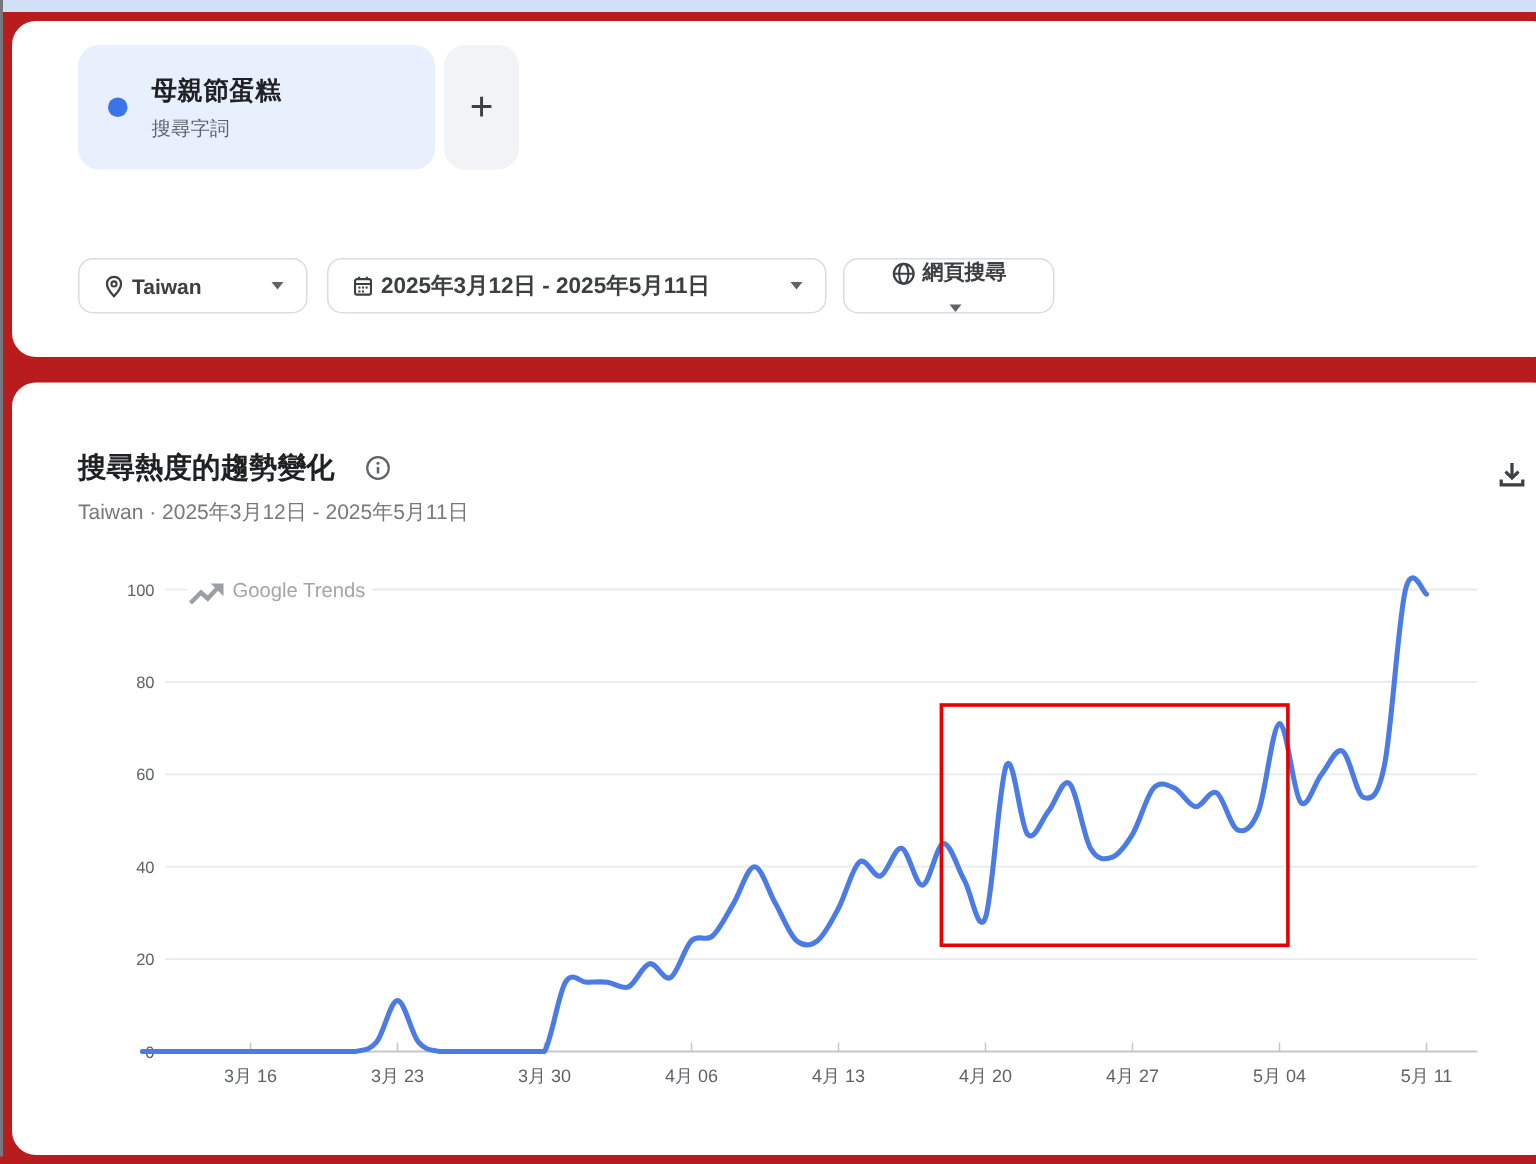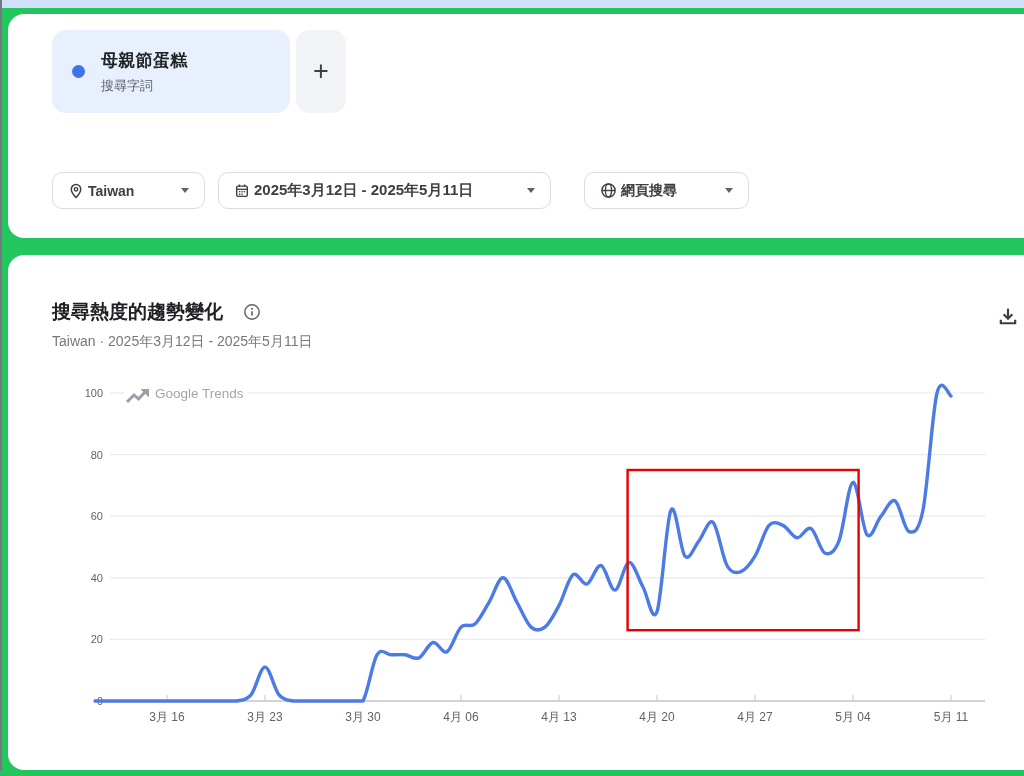--- a/index.html
+++ b/index.html
@@ -1,16 +1,16 @@
 <!DOCTYPE html>
 <html><head>
 <meta charset="utf-8">
 <style>
   html,body{margin:0;padding:0;}
-  .page{position:relative;width:1024px;height:776px;background:#22c55e;overflow:hidden;
+  .page{position:relative;width:1024px;height:776px;background:#b91c1c;overflow:hidden;
         font-family:"Liberation Sans","DejaVu Sans",sans-serif;}
   .top-strip{position:absolute;left:0;top:0;width:1024px;height:8px;background:#cfe0f7;}
   .left-edge{position:absolute;left:0;top:0;width:2px;height:771px;background:#75797e;z-index:6;}
   .card{position:absolute;left:8px;background:#fff;border-radius:16px;}
   .card-terms{top:14px;width:1030px;height:224px;}
   .card-chart{top:255px;width:1030px;height:515px;}
 
   .term-chip{position:absolute;left:44px;top:16px;width:238px;height:83px;background:#e8f0fe;
              border-radius:14px;display:flex;align-items:center;padding-left:20px;
              box-sizing:border-box;cursor:pointer;}
@@ -22,21 +22,21 @@
             cursor:pointer;display:flex;align-items:center;justify-content:center;font-family:inherit;}
 
   .pill{position:absolute;top:158px;height:37px;box-sizing:border-box;display:flex;align-items:center;
         justify-content:space-between;padding:0 15px;border:1px solid #dadce0;border-radius:10px;
         background:#fff;cursor:pointer;font-family:inherit;}
   .pill .lead{display:flex;align-items:center;gap:4px;}
   .pill-label{font-size:14px;font-weight:600;color:#3c4043;white-space:nowrap;}
   .pill1{left:44px;width:153px;}
   .pill2{left:210px;width:333px;text-align:center;}
   .pill2 .pill-label{font-size:15px;}
-  .pill3{left:576px;width:165px;}
+  .pill3{left:554px;width:141px;flex-direction:column;}
   .caret{width:0;height:0;border-left:4.5px solid transparent;border-right:4.5px solid transparent;
          border-top:5px solid #5f6368;margin-left:8px;flex:none;}
   .picon{flex:none;display:block;}
 
   .chart-title-row{position:absolute;left:44px;top:44px;display:flex;align-items:center;gap:20px;z-index:3;}
   .chart-title-row h2{font-size:19px;font-weight:700;color:#202124;margin:0;}
   .info-btn{border:none;background:transparent;padding:0;cursor:pointer;display:flex;}
   .chart-subtitle{position:absolute;left:44px;top:78px;font-size:14px;color:#75797a;z-index:3;}
   .download-btn{position:absolute;left:985px;top:48px;width:30px;height:30px;border:none;
                 background:transparent;padding:0;cursor:pointer;z-index:3;}

